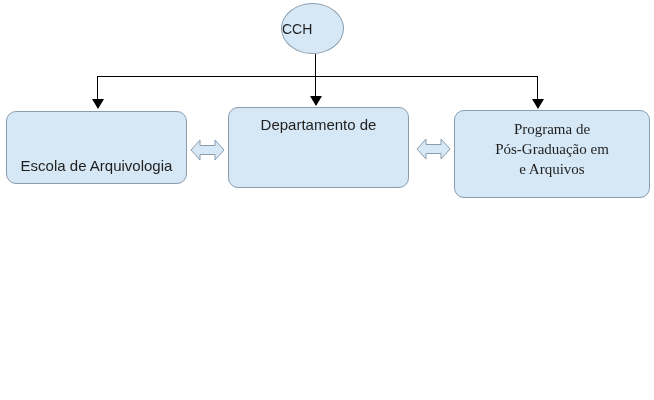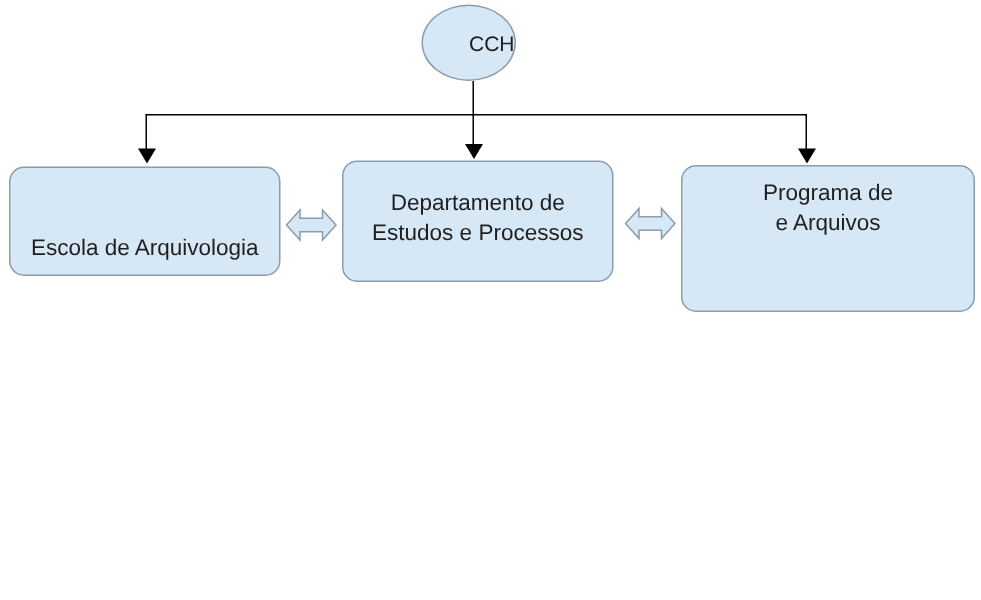--- a/index.html
+++ b/index.html
@@ -22,21 +22,21 @@
     left: 281px;
     top: 3px;
     width: 63px;
     height: 51px;
     box-sizing: border-box;
     background: var(--node-fill, #d6e8f5);
     border: 1px solid var(--node-border, #8a9cae);
     border-radius: 50%;
     display: flex;
     align-items: center;
-    justify-content: flex-end;
+    justify-content: flex-start;
     font-size: 14px;
   }
   
   .cline {
     position: absolute;
     background: var(--connector, #000000);
   }
   .stem       { left: 315px; top: 54px; width: 1px;  height: 23px; }
   .hline      { left: 97px;  top: 76px; width: 441px; height: 1px; }
   .drop-left  { left: 97px;  top: 76px; width: 1px;  height: 24px; }
@@ -59,22 +59,22 @@
     box-sizing: border-box;
     background: var(--node-fill, #d6e8f5);
     border: 1px solid var(--node-border, #8a9cae);
     border-radius: 10px;
     text-align: center;
     font-size: 15px;
     line-height: 20px;
     overflow: hidden;
   }
   .box-escola       { left: 6px;   top: 111px; width: 181px; height: 73px; padding-top: 44px; }
-  .box-departamento { left: 228px; top: 107px; width: 181px; height: 81px; padding-top: 18px; }
-  .box-programa     { left: 454px; top: 110px; width: 196px; height: 98px; padding-top: 8px; }
+  .box-departamento { left: 228px; top: 107px; width: 181px; height: 81px; padding-top: 7px; }
+  .box-programa     { left: 454px; top: 110px; width: 196px; height: 88px; padding-top: 8px; font-family: Liberation Serif, serif; }
   .box .line { display: block; white-space: nowrap; }
   
   .dbl-arrow {
     position: absolute;
     width: 35px;
     height: 30px;
   }
   .dbl-arrow-1 { left: 190px; top: 135px; }
   .dbl-arrow-2 { left: 416px; top: 134px; }
 </style>
@@ -95,25 +95,25 @@
   <div class="arrowhead-down ah-left"></div>
   <div class="arrowhead-down ah-mid"></div>
   <div class="arrowhead-down ah-right"></div>
 
   <div class="box box-escola">
     <span class="line">Escola de Arquivologia</span>
   </div>
 
   <div class="box box-departamento">
     <span class="line">Departamento de</span>
-    <span class="line">Estudos e Processos</span>
   </div>
 
   <div class="box box-programa">
     <span class="line">Programa de</span>
+    <span class="line">Pós-Graduação em</span>
     <span class="line">e Arquivos</span>
   </div>
 
   <svg class="dbl-arrow dbl-arrow-1" viewBox="0 0 35 30">
     <polygon points="1,15 10,5 10,10.5 25,10.5 25,5 34,15 25,25 25,19.5 10,19.5 10,25" style="fill: var(--node-fill, #d6e8f5); stroke: var(--node-border, #8a9cae); stroke-width: 1;"></polygon>
   </svg>
   <svg class="dbl-arrow dbl-arrow-2" viewBox="0 0 35 30">
     <polygon points="1,15 10,5 10,10.5 25,10.5 25,5 34,15 25,25 25,19.5 10,19.5 10,25" style="fill: var(--node-fill, #d6e8f5); stroke: var(--node-border, #8a9cae); stroke-width: 1;"></polygon>
   </svg>
 

